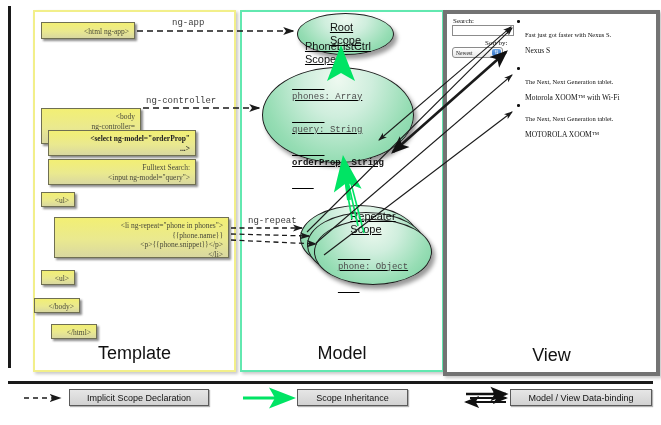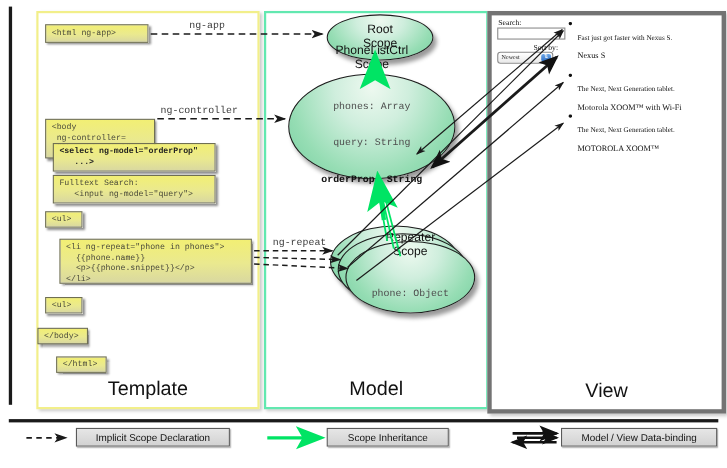--- a/index.html
+++ b/index.html
@@ -16,31 +16,31 @@
          box-shadow:2px 2px 3px rgba(0,0,0,.22);}
   .panel .panel-label{position:absolute;left:0;right:0;bottom:6px;text-align:center;
          font-size:18px;color:#111;font-family:"Liberation Sans",sans-serif;}
   #panel-template{left:33px;width:199px;border:2px solid #f2ef8a;}
   #panel-model{left:240px;width:200px;border:2px solid #62e8b0;}
   #panel-view{left:443px;width:209px;border:4px solid #737373;}
 
   
   .codebox{position:absolute;background:linear-gradient(180deg,#f2ef74 0%,#eae98f 55%,#d9d8a0 100%);
            border:1px solid #6f6f52;box-shadow:2px 2px 2px rgba(0,0,0,.45);
-           font-family:Liberation Mono, monospace;font-size:7.5px;color:#4a4a3a;
-           line-height:9.5px;padding:3px 5px;white-space:pre;box-sizing:border-box;}
+           font-family:Liberation Serif, serif;font-size:7.5px;color:#4a4a3a;
+           line-height:9.5px;padding:3px 5px;white-space:pre;box-sizing:border-box;text-align:right;}
   .codebox.bold{font-weight:bold;color:#222;}
 
   
   .scope{position:absolute;border-radius:50%;
          border:1.6px solid #1d1d1d;
          background:radial-gradient(ellipse at 50% 12%, #eef9f0 0%, #cfeedd 32%, #96ddb4 70%, #76cfa0 100%);
          box-shadow:3px 4px 4px rgba(0,0,0,.4);
          display:flex;flex-direction:column;align-items:center;justify-content:center;
-         text-align:center;box-sizing:border-box;}
+         text-align:left;box-sizing:border-box;text-decoration:underline;}
   .scope .title{font-family:"Liberation Sans",sans-serif;font-size:11px;color:#111;line-height:13px;}
   .scope .props{margin-top:4px;font-family:"Liberation Mono",monospace;font-size:9px;
                 color:#4d4d4d;line-height:11px;white-space:pre;}
   .scope .props b{color:#111;font-weight:bold;}
   .scope .props .ln{display:block;}
 
   
   .ghost{position:absolute;border-radius:50%;border:1.6px solid #1d1d1d;
          background:radial-gradient(ellipse at 50% 12%, #eef9f0 0%, #cfeedd 32%, #96ddb4 70%, #76cfa0 100%);
          box-shadow:3px 4px 4px rgba(0,0,0,.35);box-sizing:border-box;}

